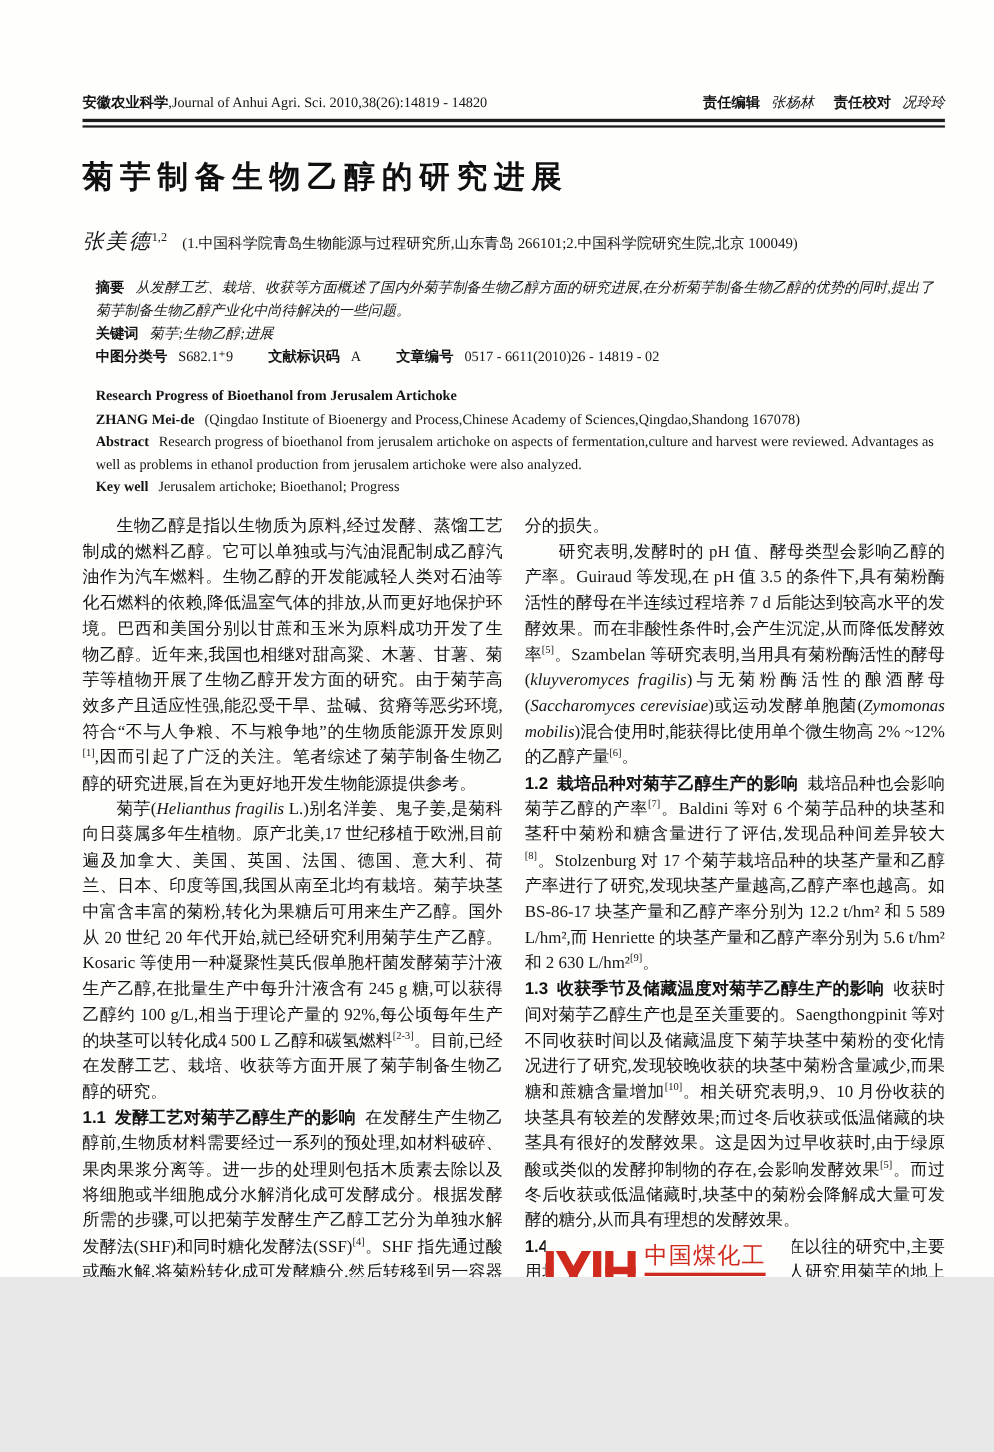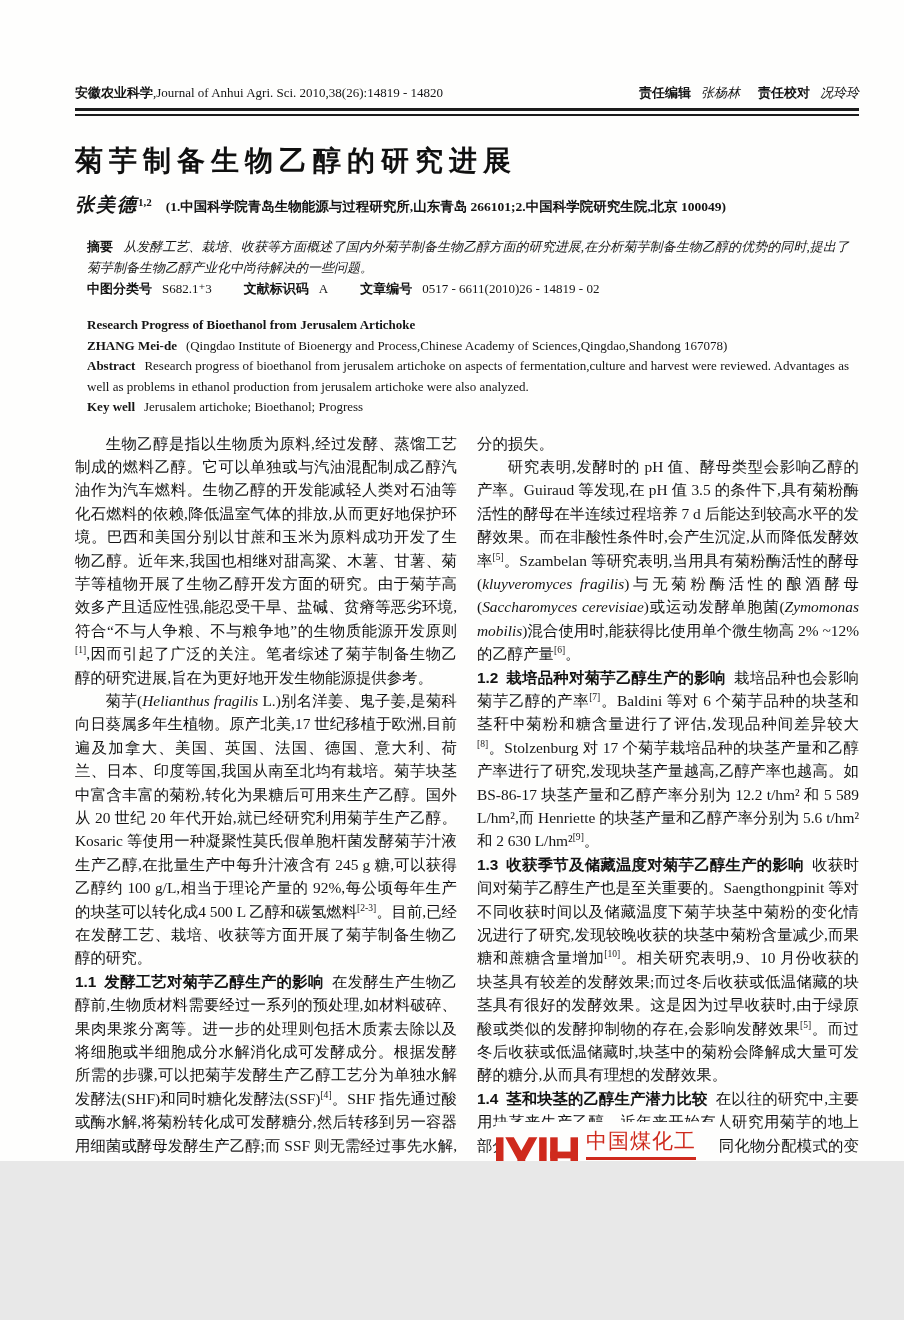--- a/index.html
+++ b/index.html
@@ -16,21 +16,21 @@
   .kai{font-style:italic;}
   .hdr .gap-s{display:inline-block;width:10px;}
   .hdr .gap-m{display:inline-block;width:18px;}
   .rule2{margin-top:6px;border-top:3px solid #1c1c1c;height:3px;border-bottom:2px solid #1c1c1c;}
 
   
   .title{
     margin:26px 0 0 0;font-family:"Liberation Sans","DejaVu Sans",sans-serif;
     font-weight:bold;font-size:28px;letter-spacing:6px;color:#101010;
   }
-  .author-row{margin-top:12px;font-size:13.5px;font-weight:bold;}
+  .author-row{margin-top:26px;font-size:13.5px;}
   .author-name{font-size:19px;font-style:italic;letter-spacing:2px;}
   .author-sup{font-size:11px;vertical-align:super;}
   .author-aff{margin-left:14px;}
 
   
   .meta{margin:18px 0 0 12px;width:762px;font-size:13px;line-height:21px;text-align:justify;}
   .meta .lbl{font-family:"Liberation Sans","DejaVu Sans",sans-serif;font-weight:bold;font-style:normal;margin-right:10px;}
   .meta .lbl2{margin-left:26px;}
   .meta .val{margin-right:6px;}
 
@@ -86,22 +86,23 @@
     </div>
     <div class="rule2"></div>
 
     <div class="title">菊芋制备生物乙醇的研究进展</div>
     <div class="author-row">
       <span class="author-name">张美德</span><span class="author-sup">1,2</span><span class="author-aff">(1.中国科学院青岛生物能源与过程研究所,山东青岛 266101;2.中国科学院研究生院,北京 100049)</span>
     </div>
 
     <div class="meta">
       <div><span class="lbl">摘要</span><span class="kai">从发酵工艺、栽培、收获等方面概述了国内外菊芋制备生物乙醇方面的研究进展,在分析菊芋制备生物乙醇的优势的同时,提出了菊芋制备生物乙醇产业化中尚待解决的一些问题。</span></div>
+      <div><span class="lbl">关键词</span><span class="kai">菊芋;生物乙醇;进展</span></div>
       <div>
-        <span class="lbl">中图分类号</span><span class="val">S682.1⁺3</span><span class="lbl lbl2">文献标识码</span><span class="val">A</span><span class="lbl lbl2">文章编号</span><span class="val">0517 - 6611(2010)26 - 14819 - 02</span>
+        <span class="lbl">中图分类号</span><span class="val">S682.1⁺9</span><span class="lbl lbl2">文献标识码</span><span class="val">A</span><span class="lbl lbl2">文章编号</span><span class="val">0517 - 6611(2010)26 - 14819 - 02</span>
       </div>
     </div>
 
     <div class="en">
       <div class="b">Research Progress of Bioethanol from Jerusalem Artichoke</div>
       <div><span class="b sp">ZHANG Mei-de</span><span>(Qingdao Institute of Bioenergy and Process,Chinese Academy of Sciences,Qingdao,Shandong 167078)</span></div>
       <div><span class="b sp">Abstract</span><span>Research progress of bioethanol from jerusalem artichoke on aspects of fermentation,culture and harvest were reviewed. Advantages as well as problems in ethanol production from jerusalem artichoke were also analyzed.</span></div>
       <div><span class="b sp">Key well</span><span>Jerusalem artichoke; Bioethanol; Progress</span></div>
     </div>
 

